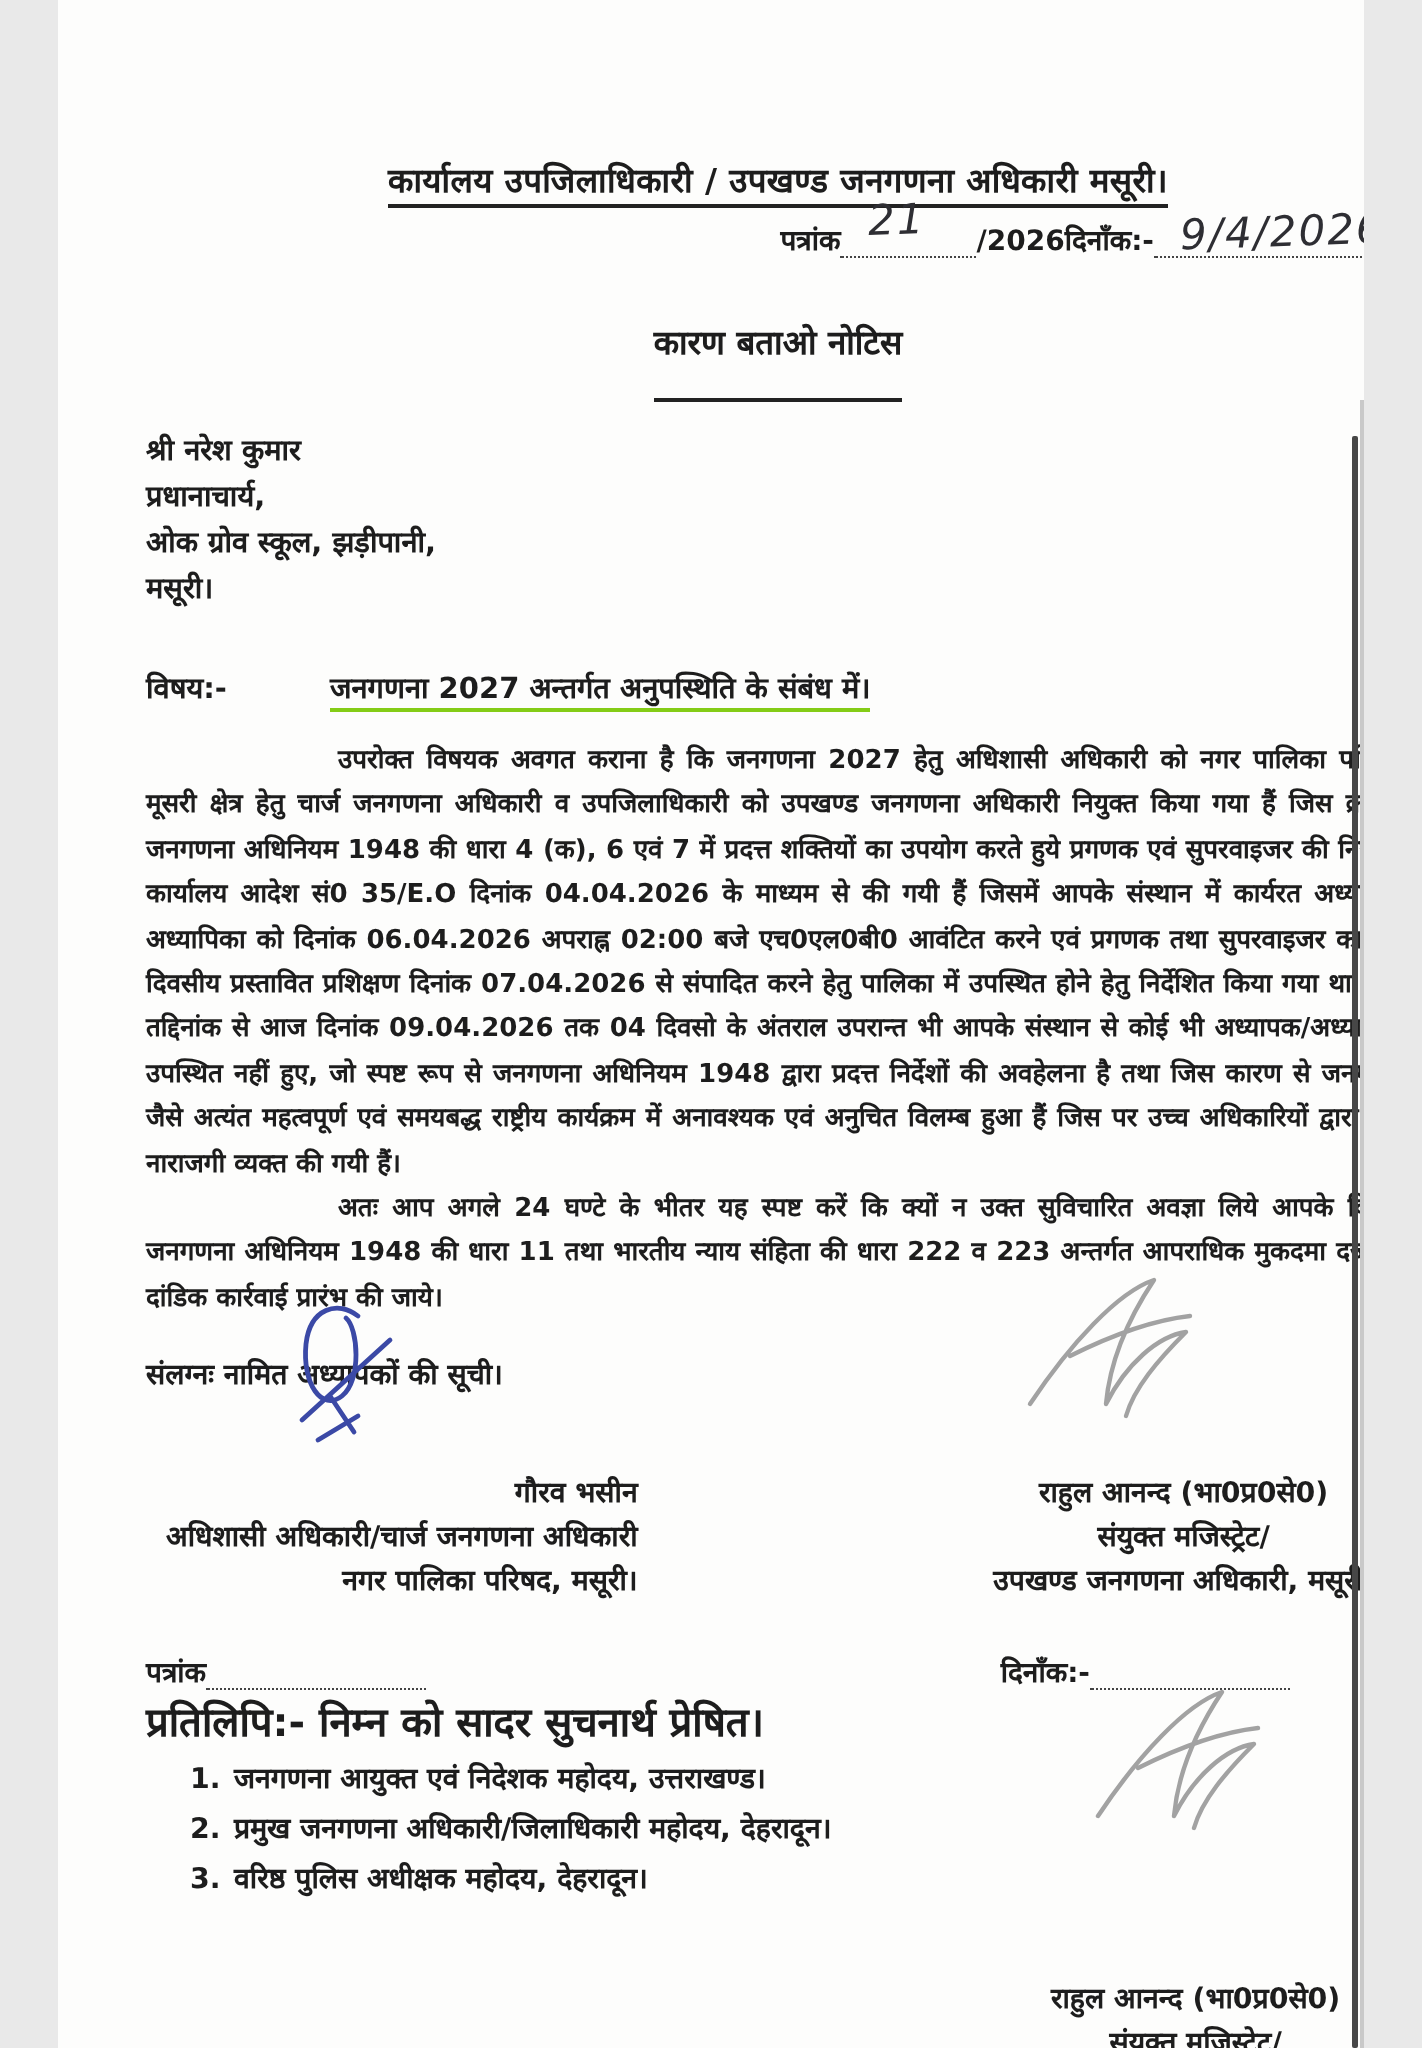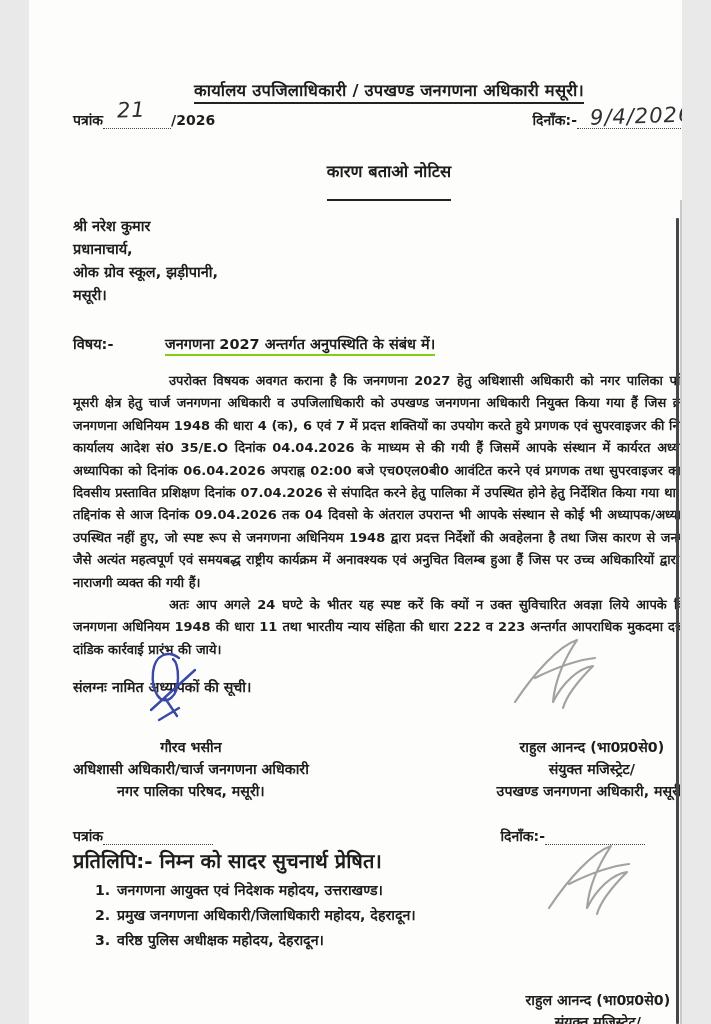--- a/index.html
+++ b/index.html
@@ -18,22 +18,22 @@
   
   .hdr{ text-align:center; }
   .hdr .hdr-title{
     display:inline-block;
     font-size:16.5px;font-weight:700;
     border-bottom:2px solid #222;
     padding-bottom:1px;
     letter-spacing:.2px;
   }
   .ref-row{
-    display:flex;justify-content:space-between;align-items:flex-start;
-    margin-top:6px;font-size:14px;font-weight:700;gap:40px;
+    display:flex;justify-content:flex-end;align-items:flex-start;
+    margin-top:6px;font-size:14px;font-weight:700;
   }
   .dotted{
     display:inline-block;border-bottom:1.6px dotted #444;
     height:14px;vertical-align:bottom;
   }
   .hand{
     font-size:21px;font-weight:400;color:#2e2e33;
     font-style:italic;letter-spacing:1px;
     transform:rotate(-2deg);display:inline-block;
   }
@@ -61,21 +61,21 @@
   .body-text{
     margin-top:14px;font-size:13px;font-weight:600;
     line-height:22.4px;text-align:justify;
   }
   .body-text p{margin:0;text-indent:96px;}
   
   .encl{margin-top:16px;font-size:14.2px;font-weight:600;}
   
   .sig-row{display:flex;justify-content:space-between;margin-top:40px;}
   .sig-block{font-size:14.2px;font-weight:700;text-align:center;line-height:22px;}
-  .sig-left{margin-left:0;}
+  .sig-left{margin-left:10px;text-align:right;}
   .sig-right{margin-right:18px;}
   
   .foot-ref{display:flex;justify-content:space-between;margin-top:24px;font-size:14px;font-weight:700;}
   .copy-line{margin-top:2px;font-size:20px;font-weight:700;}
   .copy-list{margin:4px 0 0 22px;font-size:14.2px;font-weight:600;line-height:25px;}
   .copy-item{display:flex;}
   .copy-num{width:22px;flex:none;}
   
   .bottom-sig{margin-top:36px;text-align:right;}
   .bottom-sig-inner{

